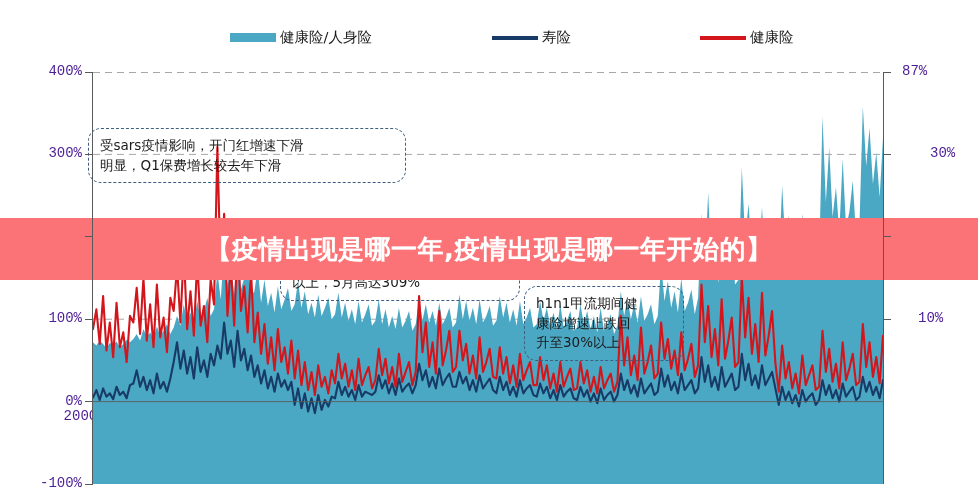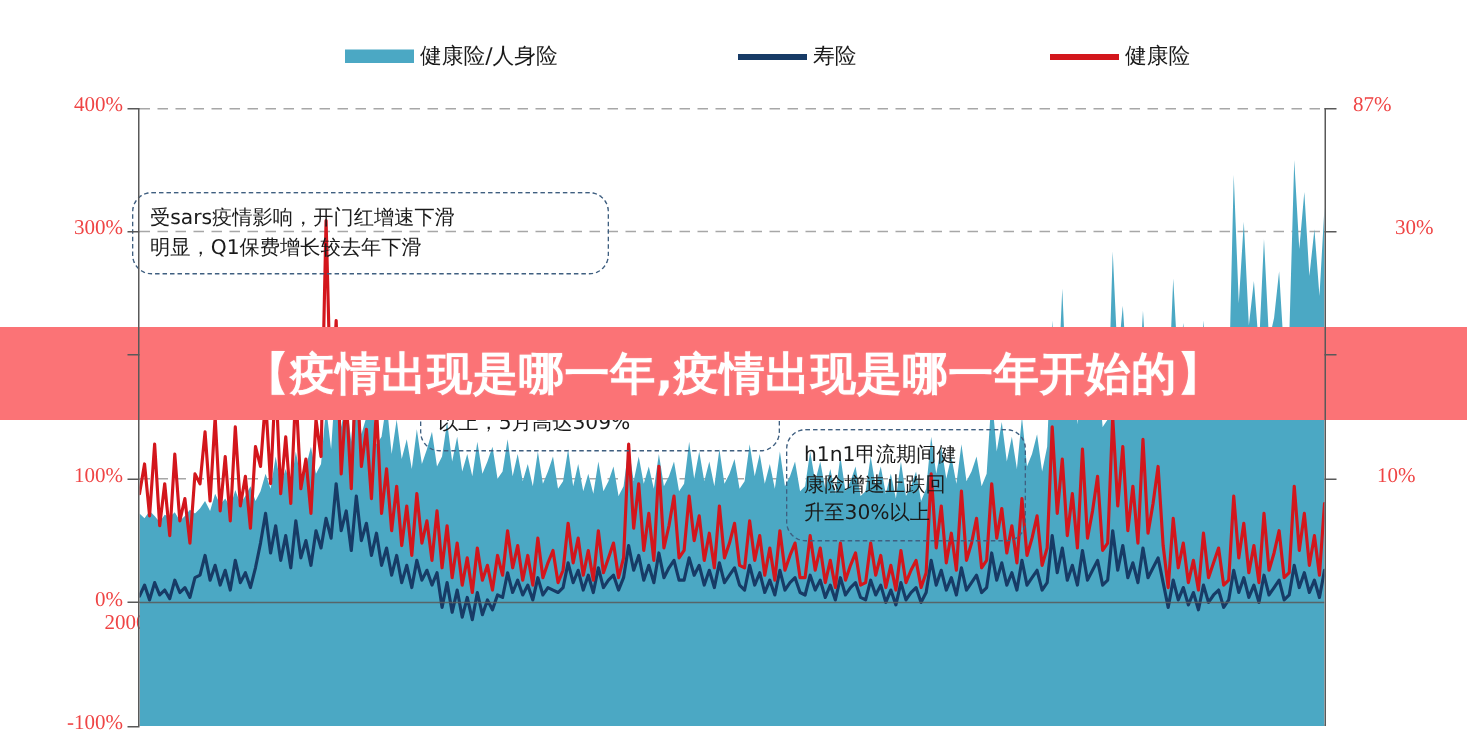--- a/index.html
+++ b/index.html
@@ -21,22 +21,22 @@
   }
   #lg0 { left:230px; top:2px; }
   #lg1 { left:492px; top:2px; }
   #lg2 { left:700px; top:2px; }
   #lg0 .legend-swatch { width:46px; height:9px; background:#4BA8C4; }
   #lg1 .legend-swatch { width:46px; height:4px; background:#173B66; }
   #lg2 .legend-swatch { width:46px; height:4px; background:#D3161C; }
 
   
   .axis-label {
-    position:absolute; font-size:14px; color:#ef4444; white-space:nowrap;
-    font-family:Liberation Serif, serif;
+    position:absolute; font-size:14px; color:#4c1d95; white-space:nowrap;
+    font-family:Liberation Mono, monospace;
   }
   .y-left  { text-align:right; width:60px; }
   .y-right { text-align:left;  width:60px; }
   .x-tick  { text-align:center; width:70px; }
 
   .axis-line { position:absolute; background:#595959; }
 
   
   #plot { position:absolute; left:93px; top:72px; width:790px; height:412px; }
   #plot svg { display:block; }
@@ -60,21 +60,21 @@
   #ann2 { left:524px; top:254px; width:160px; }
 
   
   #banner {
     position:absolute; left:0; top:218px; width:978px; height:62px;
     background:#FB7376;
     display:flex; align-items:center; justify-content:center;
   }
   #banner-text {
     font-family:"DejaVu Sans","Liberation Sans",sans-serif;
-    font-size:30px; font-weight:bold; color:#ffffff;
+    font-size:26px; font-weight:bold; color:#ffffff;
     letter-spacing:0.5px; white-space:nowrap;
     text-shadow:0 0 1px rgba(255,255,255,0.4);
   }
 
   
   #watermark {
     position:absolute; right:16px; bottom:6px;
     font-family:"DejaVu Sans","Liberation Sans",sans-serif;
     font-size:21px; font-weight:bold; color:#1f1f1f;
     white-space:nowrap; opacity:0.92;

